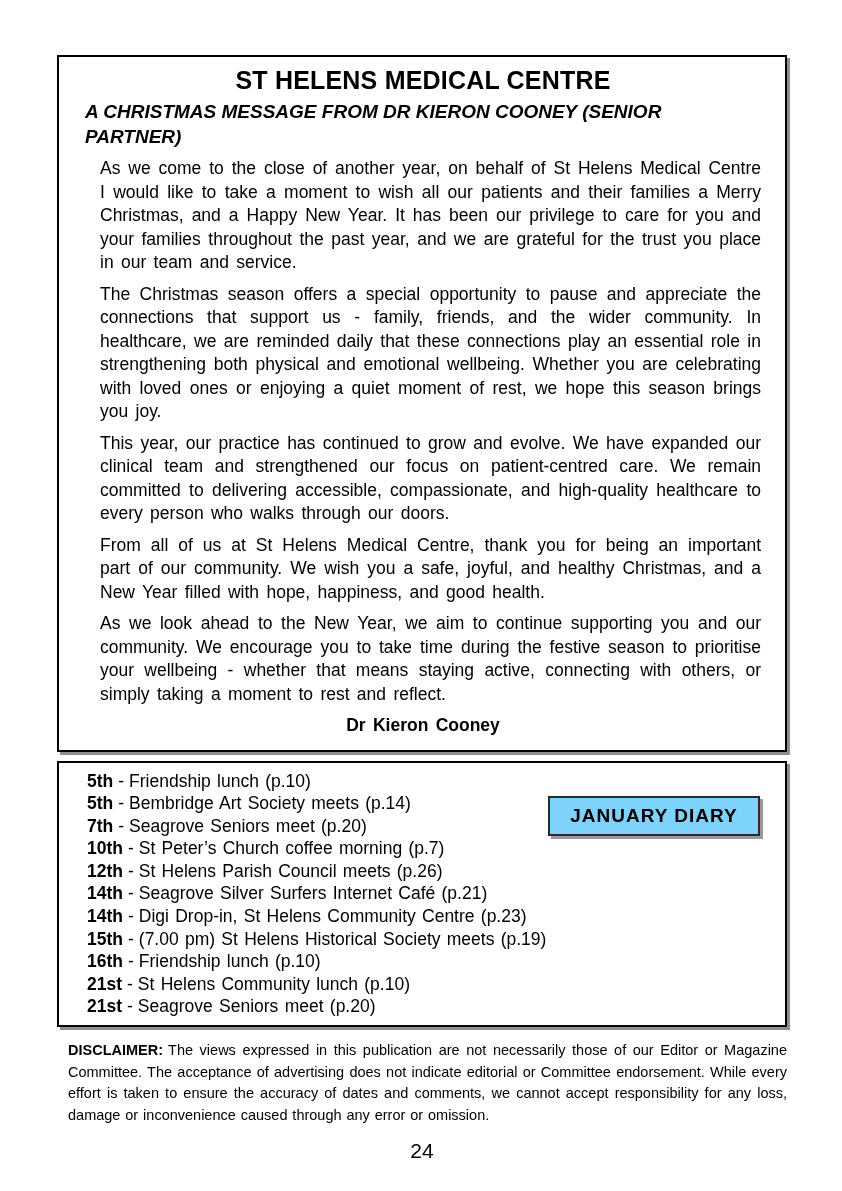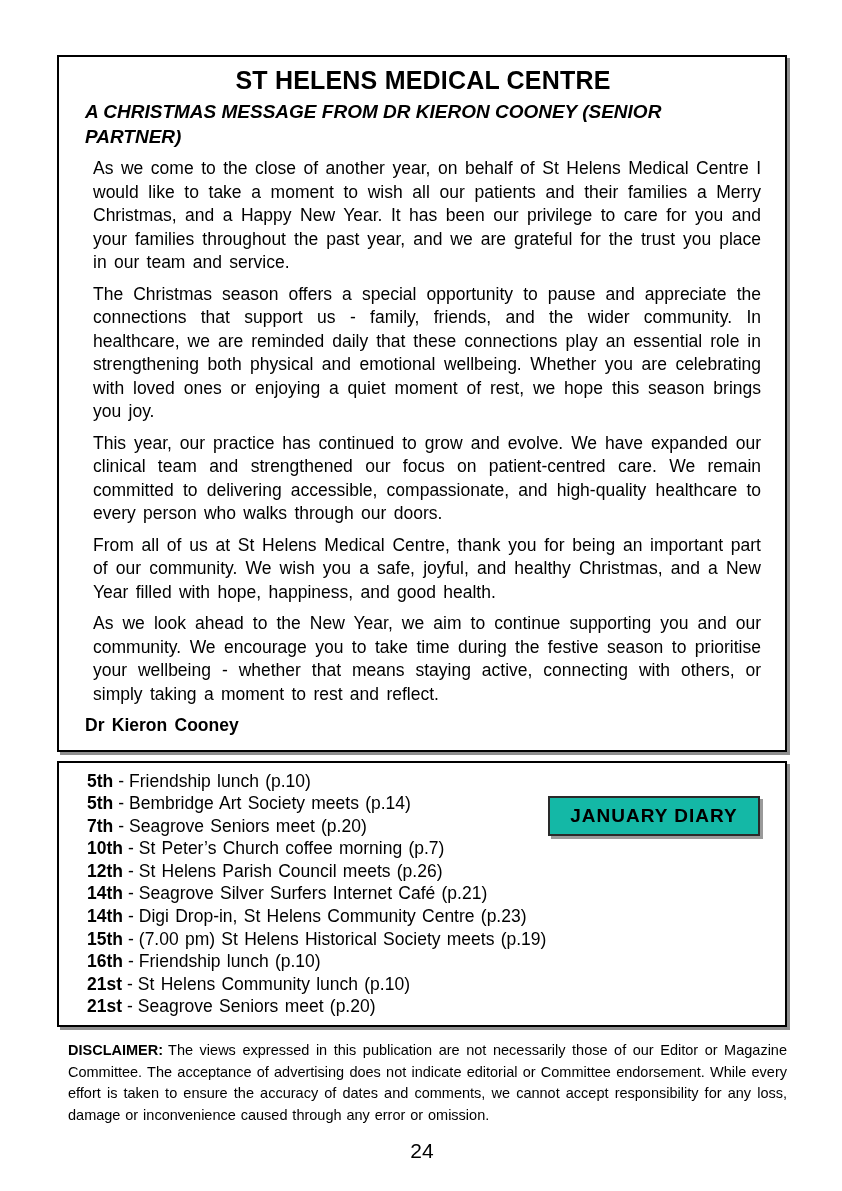--- a/index.html
+++ b/index.html
@@ -31,30 +31,30 @@
     letter-spacing:0.2px;
   }
   .message-box h2{
     margin:0 0 8px 0;
     font-size:19px;
     line-height:25px;
     font-weight:bold;
     font-style:italic;
   }
   .message-box p{
-    margin:0 0 8px 8px;
+    margin:0 0 8px 15px;
     font-size:17.5px;
     line-height:23.5px;
     text-align:justify;
     word-spacing:0.14em;
   }
   .message-box p.signature{
     margin:2px 0 2px 0;
     font-weight:bold;
-    text-align:left;
+    text-align:center;
   }
   .diary-box{
     position:relative;
     margin-top:9px;
     padding:7px 20px 7px 28px;
   }
   .diary-entry{
     font-size:17.5px;
     line-height:22.6px;
     word-spacing:0.08em;
@@ -64,21 +64,21 @@
   .diary-entry .sep{margin:0 5px;}
   .diary-label-box{
     position:absolute;
     top:33px;right:25px;
     width:212px;height:40px;
     border:2px solid #2a2a2a;
     box-shadow:3px 3px 0 #9a9a9a;
     box-sizing:border-box;
     display:flex;align-items:center;justify-content:center;
     font-size:19px;font-weight:bold;letter-spacing:1px;
-    background:#14b8a6;
+    background:#7dd3fc;
   }
   .disclaimer{
     margin:13px 0 0 11px;
     font-size:14.5px;
     line-height:21.5px;
     text-align:justify;
     word-spacing:0.06em;
   }
   .disclaimer b{margin-right:5px;}
   .page-number{

